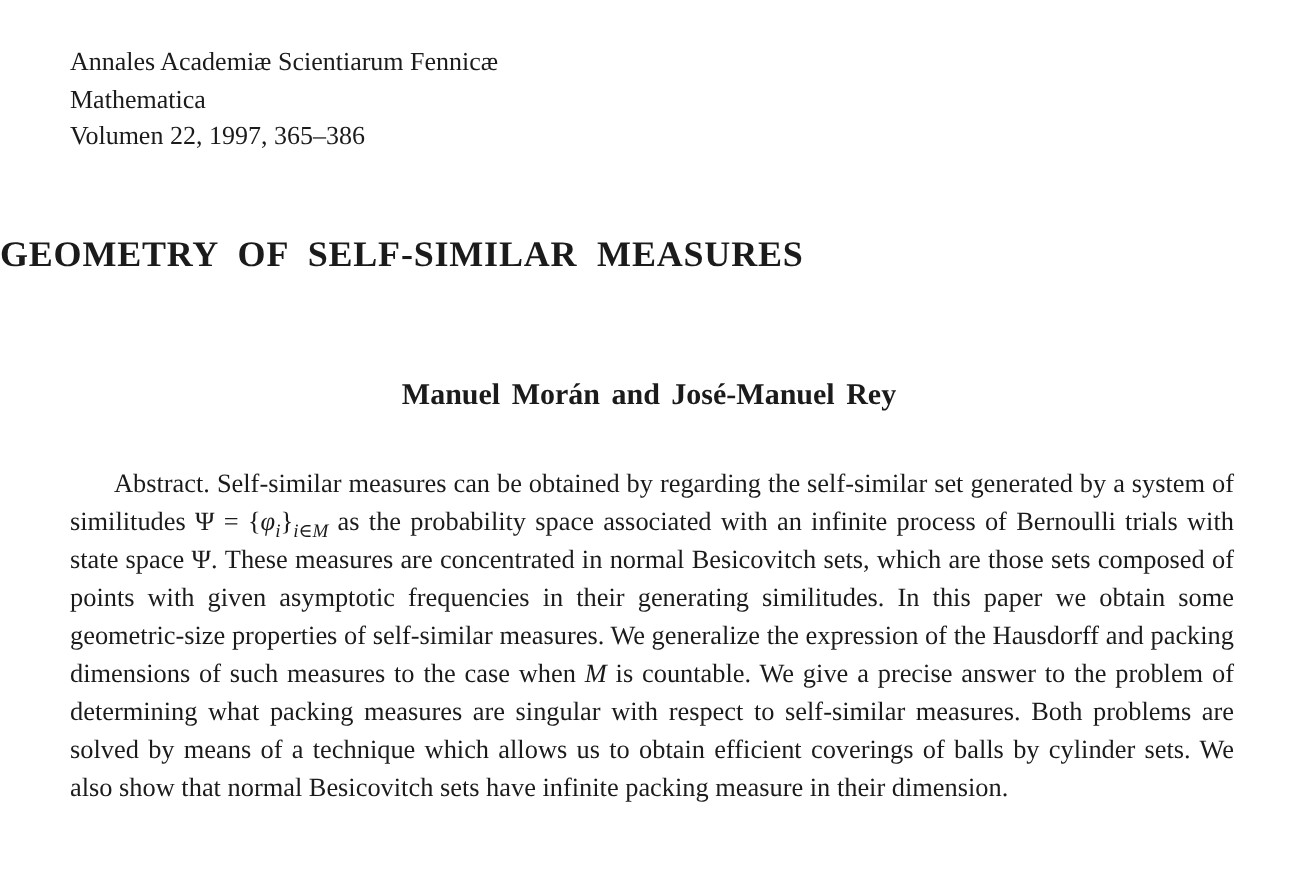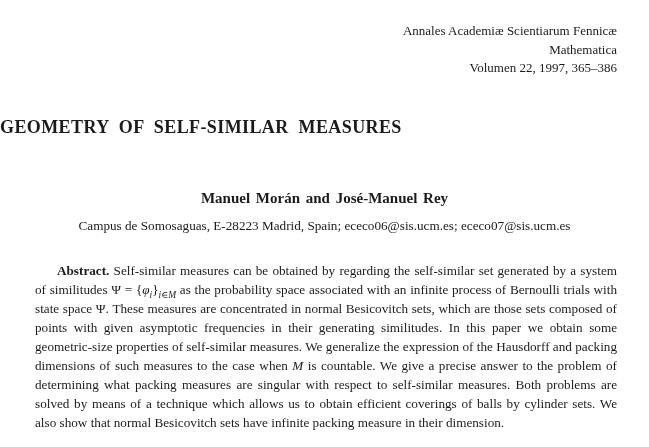--- a/index.html
+++ b/index.html
@@ -15,21 +15,20 @@
     background: #ffffff;
     color: #1b1b1b;
     font-family: "Liberation Serif", "DejaVu Serif", serif;
     overflow: hidden;
     box-sizing: border-box;
   }
   .journal {
     margin: 22px 32px 0 35px;
     font-size: 13px;
     line-height: 18.5px;
-    text-align: right;
   }
   .paper-title {
     margin-top: 39px;
     text-align: left;
     font-size: 18px;
     font-weight: bold;
     letter-spacing: 0.4px;
     word-spacing: 5px;
   }
   .authors {
@@ -45,21 +44,21 @@
     font-size: 13.2px;
     line-height: 20px;
   }
   .abstract {
     margin: 25px 32px 0 35px;
     font-size: 13.2px;
     line-height: 19.1px;
     text-align: justify;
     text-indent: 22px;
   }
-  .abstract .b { font-weight: bold; }
+  .abstract .b { font-weight: normal; }
   .abstract .i { font-style: italic; }
   .abstract sub {
     font-style: italic;
     font-size: 0.72em;
     line-height: 0;
   }
 </style>
 </head>
 <body>
 
@@ -69,18 +68,17 @@
     <div>Annales Academiæ Scientiarum Fennicæ</div>
     <div>Mathematica</div>
     <div>Volumen 22, 1997, 365–386</div>
   </div>
 
   <div class="paper-title">GEOMETRY OF SELF-SIMILAR MEASURES</div>
 
   <div class="authors">Manuel Morán and José-Manuel Rey</div>
 
   <div class="affiliation">
-    <div>Campus de Somosaguas, E-28223 Madrid, Spain; ececo06@sis.ucm.es; ececo07@sis.ucm.es</div>
   </div>
 
   <p class="abstract"><span class="b">Abstract.</span><span> Self-similar measures can be obtained by regarding the self-similar set generated by a system of similitudes Ψ = {</span><span class="i">φ</span><sub>i</sub><span>}</span><sub>i∈M</sub><span> as the probability space associated with an infinite process of Bernoulli trials with state space Ψ. These measures are concentrated in normal Besicovitch sets, which are those sets composed of points with given asymptotic frequencies in their generating similitudes. In this paper we obtain some geometric-size properties of self-similar measures. We generalize the expression of the Hausdorff and packing dimensions of such measures to the case when </span><span class="i">M</span><span> is countable. We give a precise answer to the problem of determining what packing measures are singular with respect to self-similar measures. Both problems are solved by means of a technique which allows us to obtain efficient coverings of balls by cylinder sets. We also show that normal Besicovitch sets have infinite packing measure in their dimension.</span></p>
 
 </div>
 
 </body></html>

